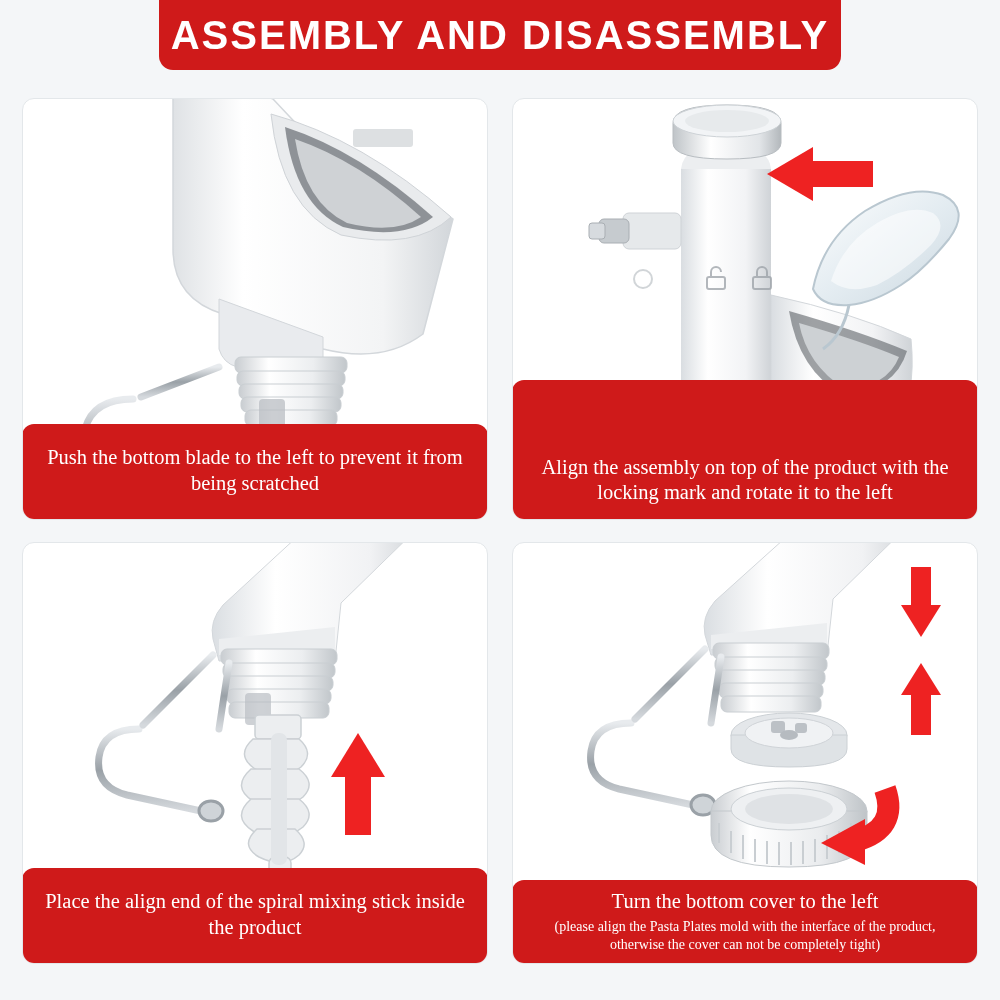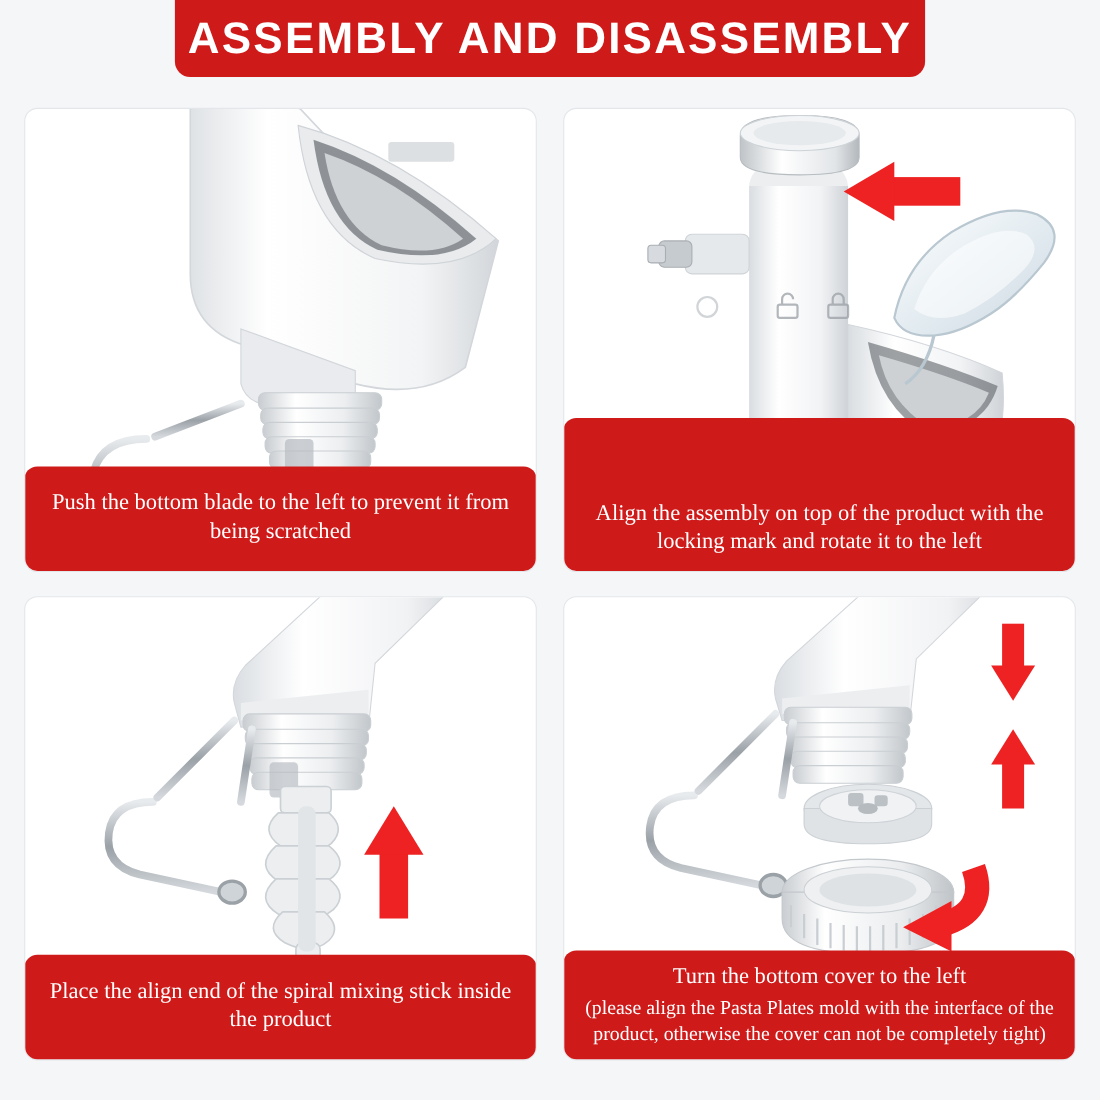--- a/index.html
+++ b/index.html
@@ -78,29 +78,29 @@
     padding: 12px 18px 14px;
     text-align: center;
     box-sizing: border-box;
   }
   .caption-main {
     font-size: 20.5px;
     line-height: 1.25;
     font-weight: 500;
   }
   .caption-sub {
-    font-size: 18px;
+    font-size: 14px;
     line-height: 1.25;
     margin-top: 4px;
     font-weight: 400;
   }
   .cap1 { height: 96px; display:flex; align-items:center; justify-content:center;}
   .cap2 { height: 140px; display:flex; align-items:flex-end; justify-content:center;}
   .cap3 { height: 96px; display:flex; align-items:center; justify-content:center;}
-  .cap4 { height: 100px; display:flex; flex-direction:column; align-items:center; justify-content:center;}
+  .cap4 { height: 84px; display:flex; flex-direction:column; align-items:center; justify-content:center;}
 
   svg { display: block; }
 </style>
 </head>
 <body>
 
 <div class="page">
 
   <div class="header">
     <div class="header-title">ASSEMBLY AND DISASSEMBLY</div>

